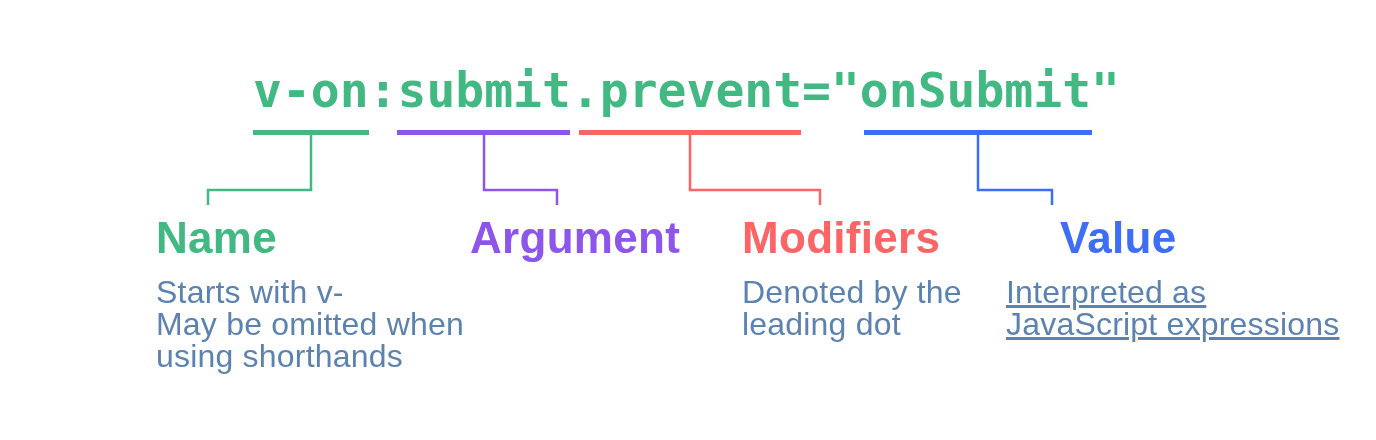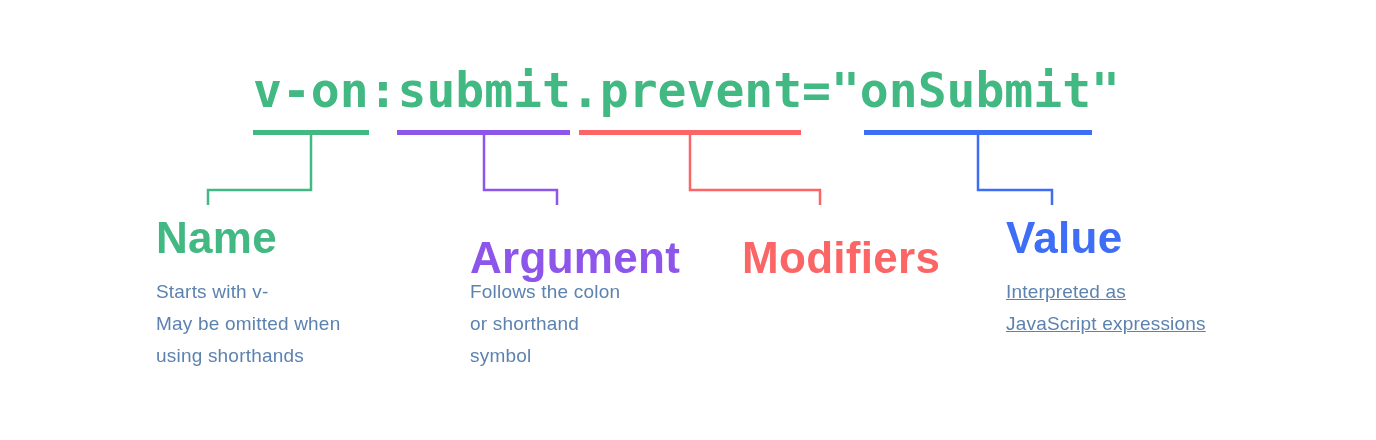--- a/index.html
+++ b/index.html
@@ -60,28 +60,28 @@
   .heading {
     position: absolute;
     top: 218px;
     font-size: 44px;
     font-weight: 600;
     letter-spacing: 0.3px;
     line-height: 40px;
     white-space: nowrap;
   }
   .heading.name      { left: 156px;  color: var(--c-name); }
-  .heading.argument  { left: 470px;  color: var(--c-argument); margin-top: 20px; }
-  .heading.modifiers { left: 742px;  color: var(--c-modifiers); margin-top: 20px; }
-  .heading.value     { left: 1006px; color: var(--c-value); }
+  .heading.argument  { left: 470px;  color: var(--c-argument); }
+  .heading.modifiers { left: 742px;  color: var(--c-modifiers); }
+  .heading.value     { left: 1060px; color: var(--c-value); }
 
   .description {
     position: absolute;
     top: 276px;
-    font-size: 19px;
+    font-size: 32px;
     line-height: 32px;
     letter-spacing: 0.2px;
     color: var(--c-description-text, #5c82b0);
     white-space: pre-line;
   }
   .description.name      { left: 156px; }
   .description.argument  { left: 470px; }
   .description.modifiers { left: 742px; }
   .description.value     { left: 1006px; text-decoration: underline; }
 </style>
@@ -105,19 +105,18 @@
   </svg>
 
   <div class="heading name">Name</div>
   <div class="heading argument">Argument</div>
   <div class="heading modifiers">Modifiers</div>
   <div class="heading value">Value</div>
 
   <div class="description name">Starts with v-
 May be omitted when
 using shorthands</div>
-  <div class="description argument">Follows the colon
-or shorthand
-symbol</div>
+  <div class="description modifiers">Denoted by the
+leading dot</div>
   <div class="description value">Interpreted as
 JavaScript expressions</div>
 
 </div>
 
 </body></html>

